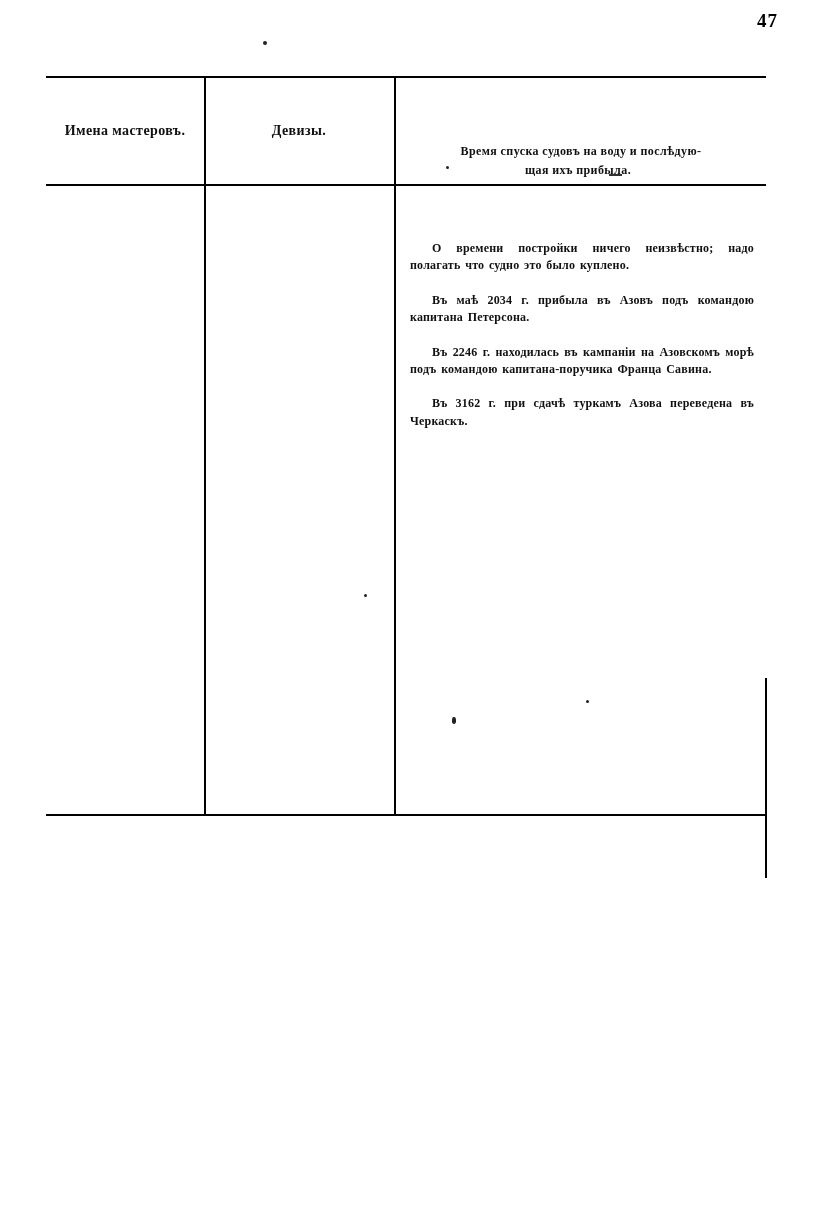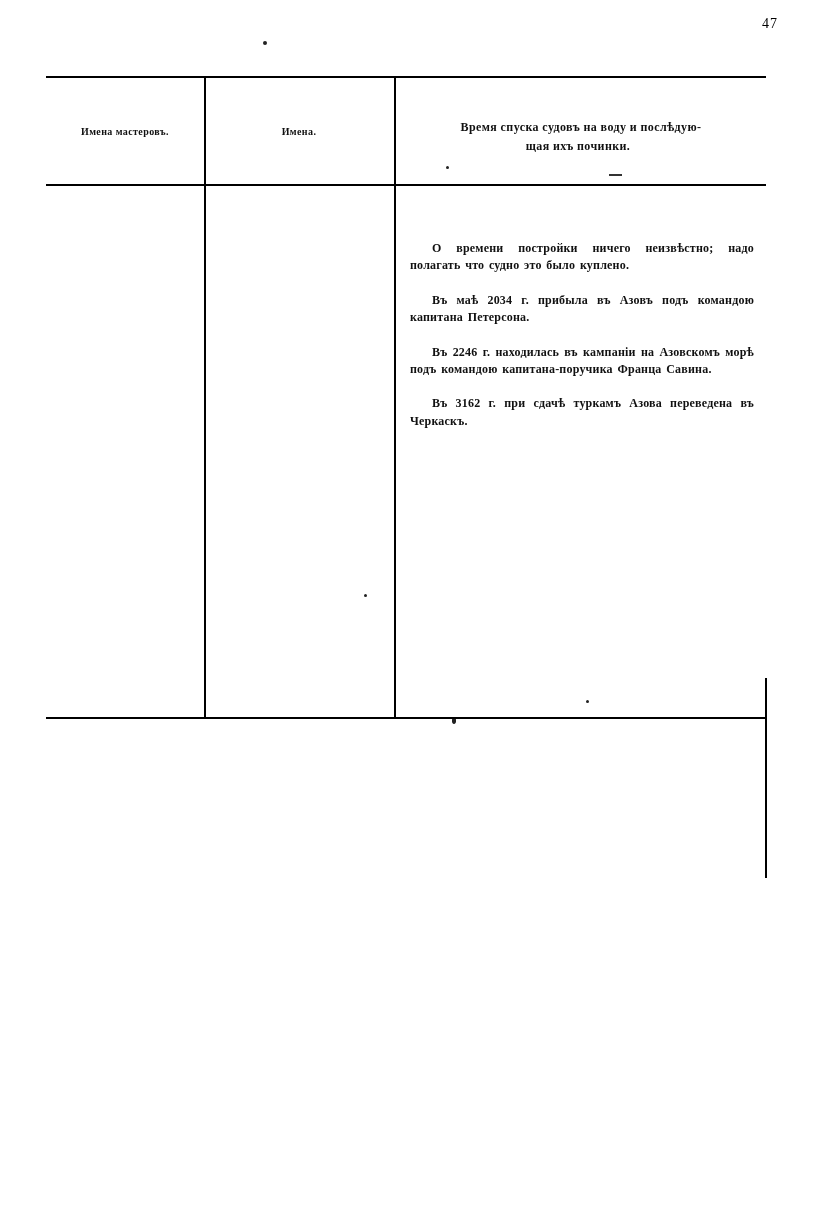--- a/index.html
+++ b/index.html
@@ -12,25 +12,25 @@
     height: 1229px;
     position: relative;
     font-family: "Liberation Serif", serif;
     color: #111111;
     overflow: hidden;
   }
 
   
   .page-number {
     position: absolute;
-    top: 16px;
+    top: 10px;
     right: 46px;
     font-family: "Liberation Serif", serif;
-    font-weight: normal;
-    font-size: 14px;
+    font-weight: bold;
+    font-size: 19px;
     letter-spacing: 1px;
     color: #000;
   }
 
   
   .speck {
     position: absolute;
     background: #222;
     border-radius: 50%;
   }
@@ -59,21 +59,21 @@
     height: 0;
   }
 
   .head-row {
     display: flex;
     height: 106px;
     position: relative;
   }
   .body-row {
     display: flex;
-    height: 531px;
+    height: 628px;
     position: relative;
   }
 
   .col-masters { width: 158px; flex: none; position: relative; }
   .col-devices { width: 190px; flex: none; position: relative; }
   .col-service  { width: 372px; flex: none; position: relative; }
 
   
   .vline {
     position: absolute;
@@ -85,32 +85,33 @@
   .vline.a { left: 158px; }
   .vline.b { left: 348px; }
 
   .head-cell {
     display: flex;
     align-items: center;
     justify-content: center;
     height: 100%;
     padding: 12px 8px;
     box-sizing: border-box;
-    font-size: 10px;
+    font-size: 14px;
     font-weight: bold;
     letter-spacing: 0.4px;
     text-align: right;
   }
   .head-cell.service {
     display: block;
     padding: 40px 14px 12px 16px;
     text-align: justify;
     text-align-last: center;
     line-height: 1.55;
     font-size: 12px;
+    margin-top: 24px;
   }
   .head-cell.service .line2 {
     display: block;
     text-align: right;
     padding-right: 6px;
   }
 
   .body-cell {
     height: 100%;
     box-sizing: border-box;
@@ -166,27 +167,27 @@
 
   <div class="head-row">
     <div class="vline a"></div>
     <div class="vline b"></div>
 
     <div class="col-masters">
       <div class="head-cell">Имена мастеровъ.</div>
     </div>
 
     <div class="col-devices">
-      <div class="head-cell">Имена.</div>
+      <div class="head-cell">Девизы.</div>
     </div>
 
     <div class="col-service">
       <div class="head-cell service">
         <span>Время спуска судовъ на воду и послѣдую-</span>
-        <span class="line2">щая ихъ починки.</span>
+        <span class="line2">щая ихъ прибыла.</span>
       </div>
     </div>
   </div>
 
   <div class="rule-mid"></div>
 
   <div class="body-row">
     <div class="vline a"></div>
     <div class="vline b"></div>
 

